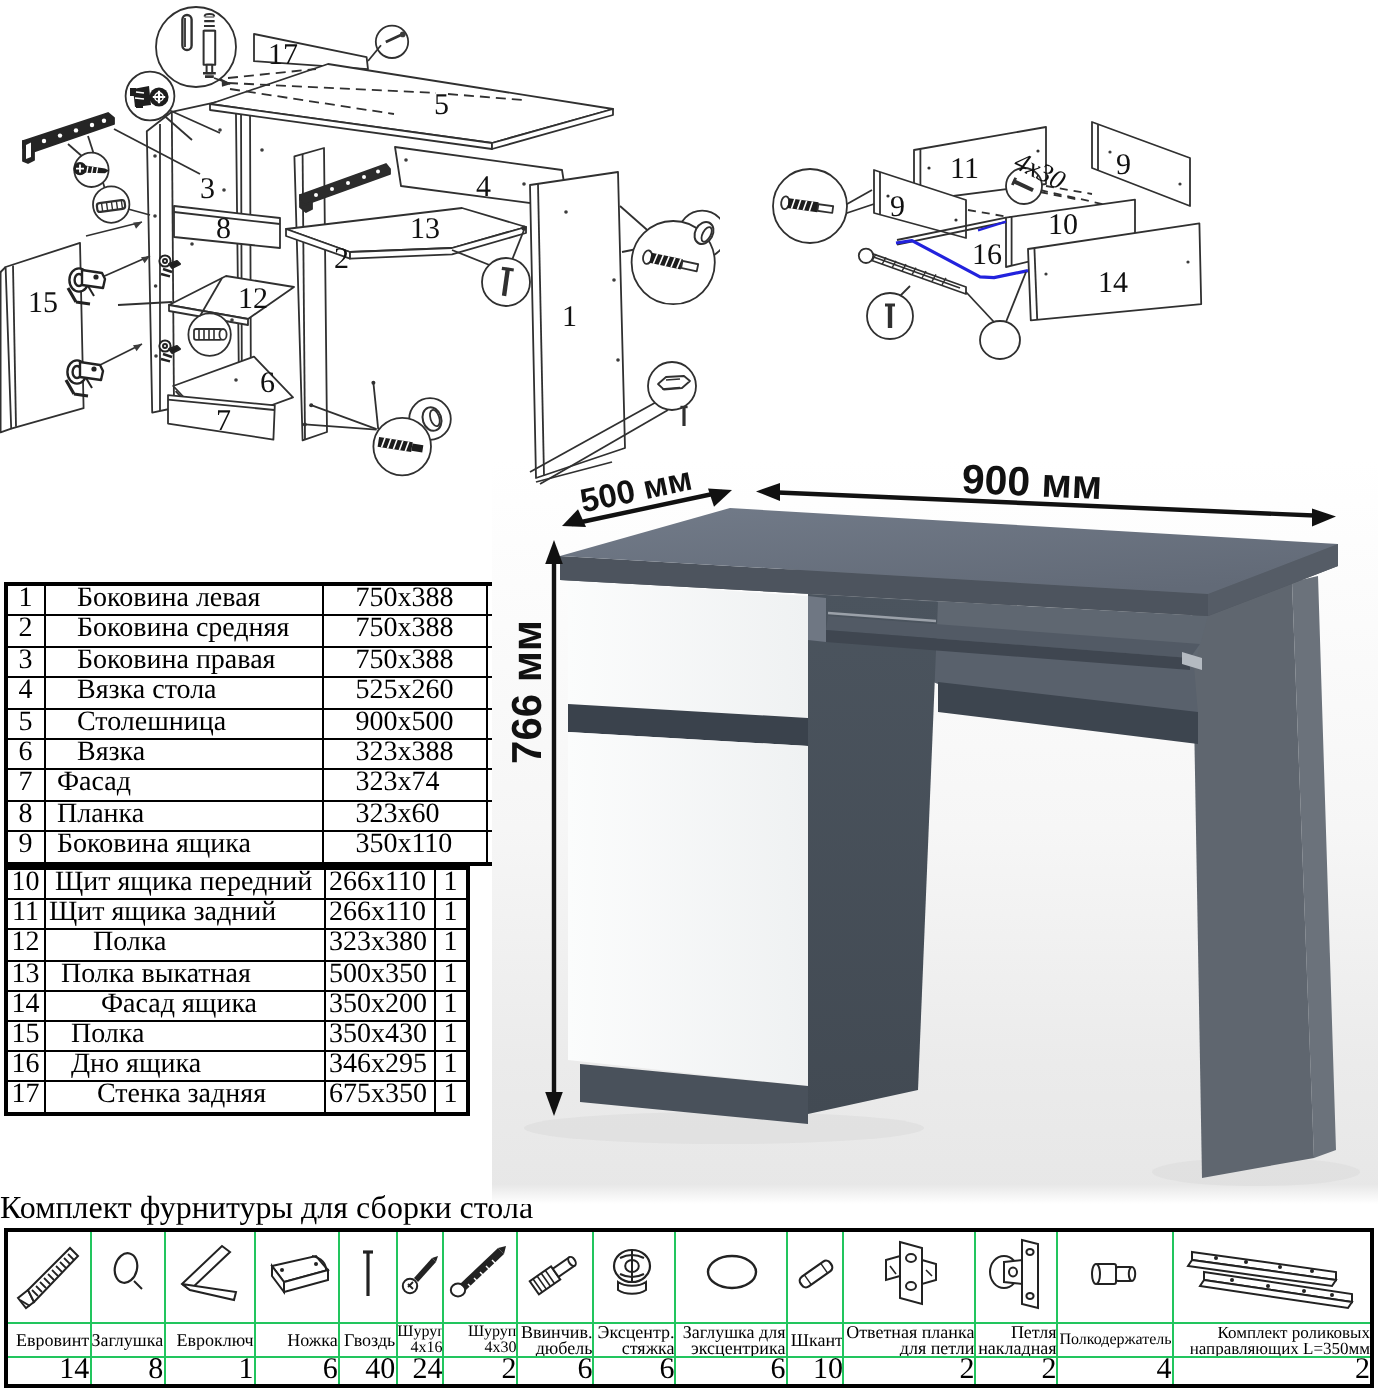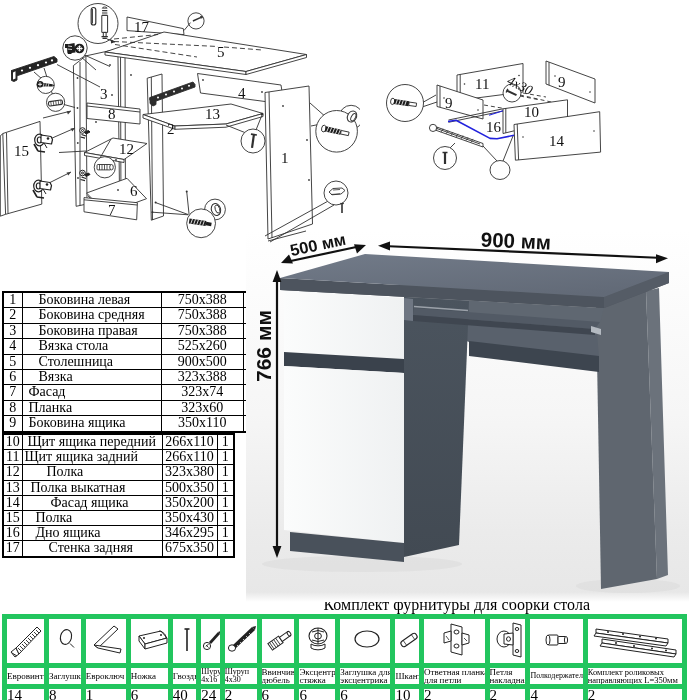--- a/index.html
+++ b/index.html
@@ -6,24 +6,24 @@
 #page{position:relative;width:689px;height:700px;background:#fff;overflow:hidden;
   font-family:"Liberation Serif",serif;}
 .abs{position:absolute;}
 table{border-collapse:collapse;}
 #ptA,#ptB{font-size:14px;color:#000;}
 #ptA td{border:1px solid #000;padding:0 16px;white-space:nowrap;overflow:hidden;height:14.4px;line-height:14.4px;}
 #ptB td{border:1px solid #000;padding:0 2px;white-space:nowrap;overflow:hidden;height:14.2px;line-height:14.2px;}
 #ptA{border:2px solid #000;}
 #ptB{border:2px solid #000;}
 #ptA td.n,#ptB td.n{text-align:center;padding:0;}
-#ptA td.s,#ptB td.s{text-align:center;}
+#ptA td.s,#ptB td.s{text-align:left;}
 #ptA td.q,#ptB td.q{text-align:center;padding:0;}
 #hw{font-size:10px;color:#000;border:2px solid #000;table-layout:fixed;}
-#hw td{border:5px solid #22c55e;text-align:left;vertical-align:middle;padding:0;overflow:hidden;}
+#hw td{border:1px solid #22c55e;text-align:right;vertical-align:middle;padding:0;overflow:hidden;}
 #hw .cap{font-size:9px;line-height:8px;height:16px;max-height:16px;white-space:nowrap;}
 #hw .qty{font-size:15px;height:13px;line-height:13px;}
 #hw .ico{height:40.5px;max-height:40.5px;}
 #title{font-size:16px;}
 </style>
 </head>
 <body>
 <div id="page">
 
 <table id="ptA" class="abs" style="left:2px;top:291px;">
@@ -143,21 +143,21 @@
         </tr>
 <tr>
           <td class="n">17</td>
           <td style="padding-left:26px">Стенка задняя</td>
           <td class="s">675x350</td>
           <td class="q">1</td>
         </tr>
 </tbody>
     </table>
 
-<div id="title" class="abs" style="left:0px;top:596px;width:590px;text-align:right;">Комплект фурнитуры для сборки стола</div>
+<div id="title" class="abs" style="left:0px;top:596px;width:590px;text-align:left;">Комплект фурнитуры для сборки стола</div>
 
 <table id="hw" class="abs" style="left:2px;top:614px;width:685px;">
 <colgroup>
 <col style="width:41px">
         <col style="width:36px">
         <col style="width:44px">
         <col style="width:41px">
         <col style="width:28px">
 <col style="width:23px">
         <col style="width:36px">

